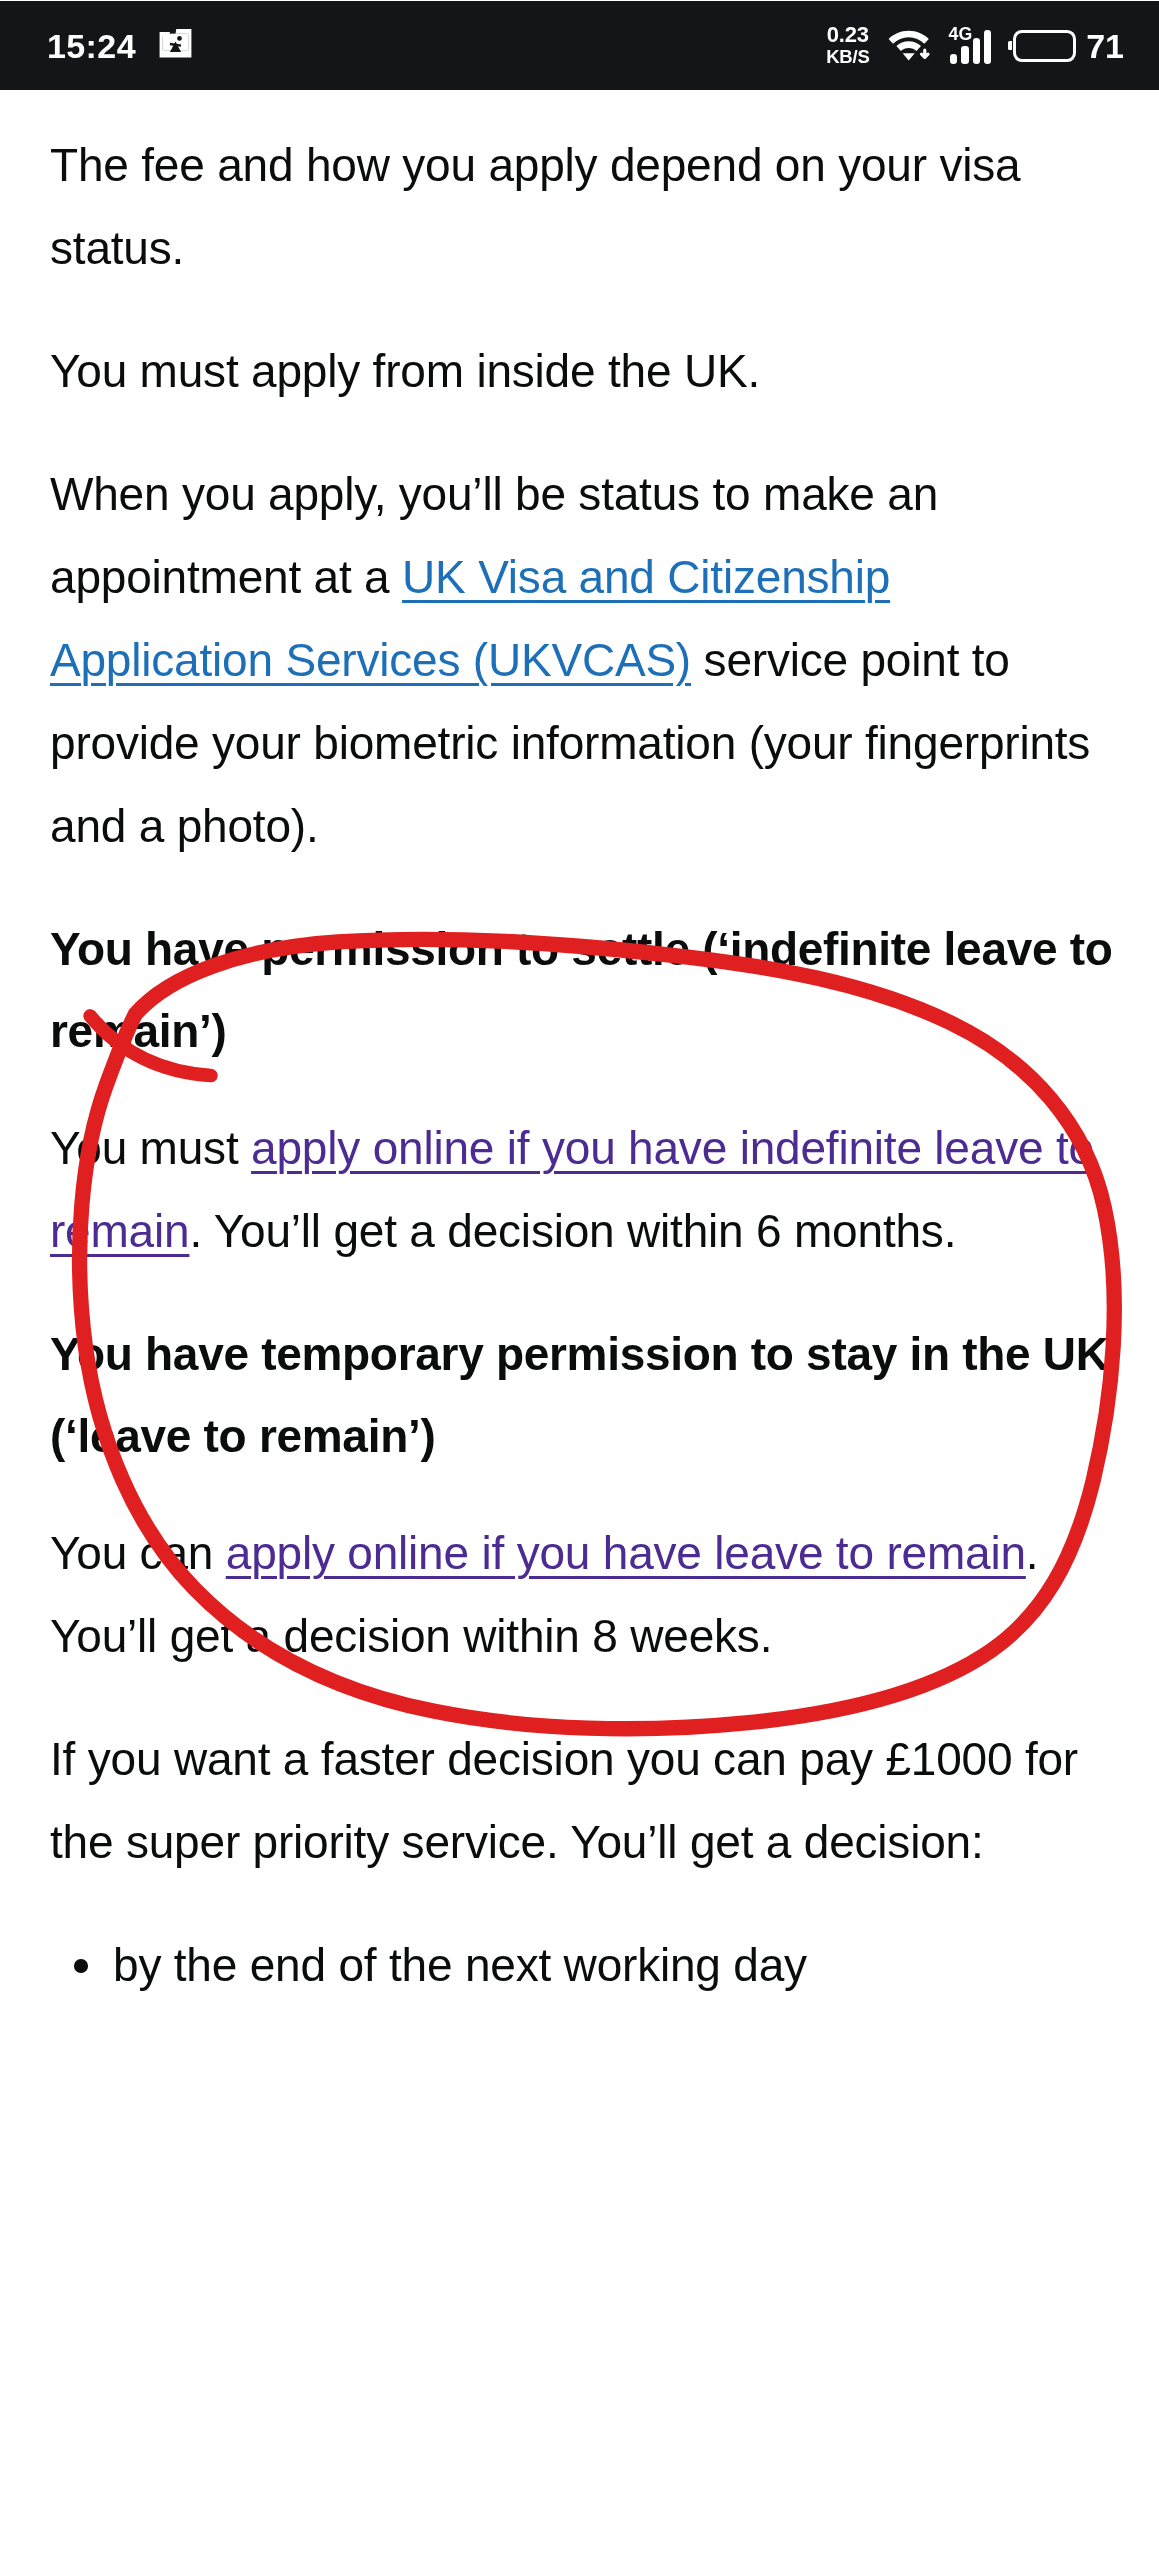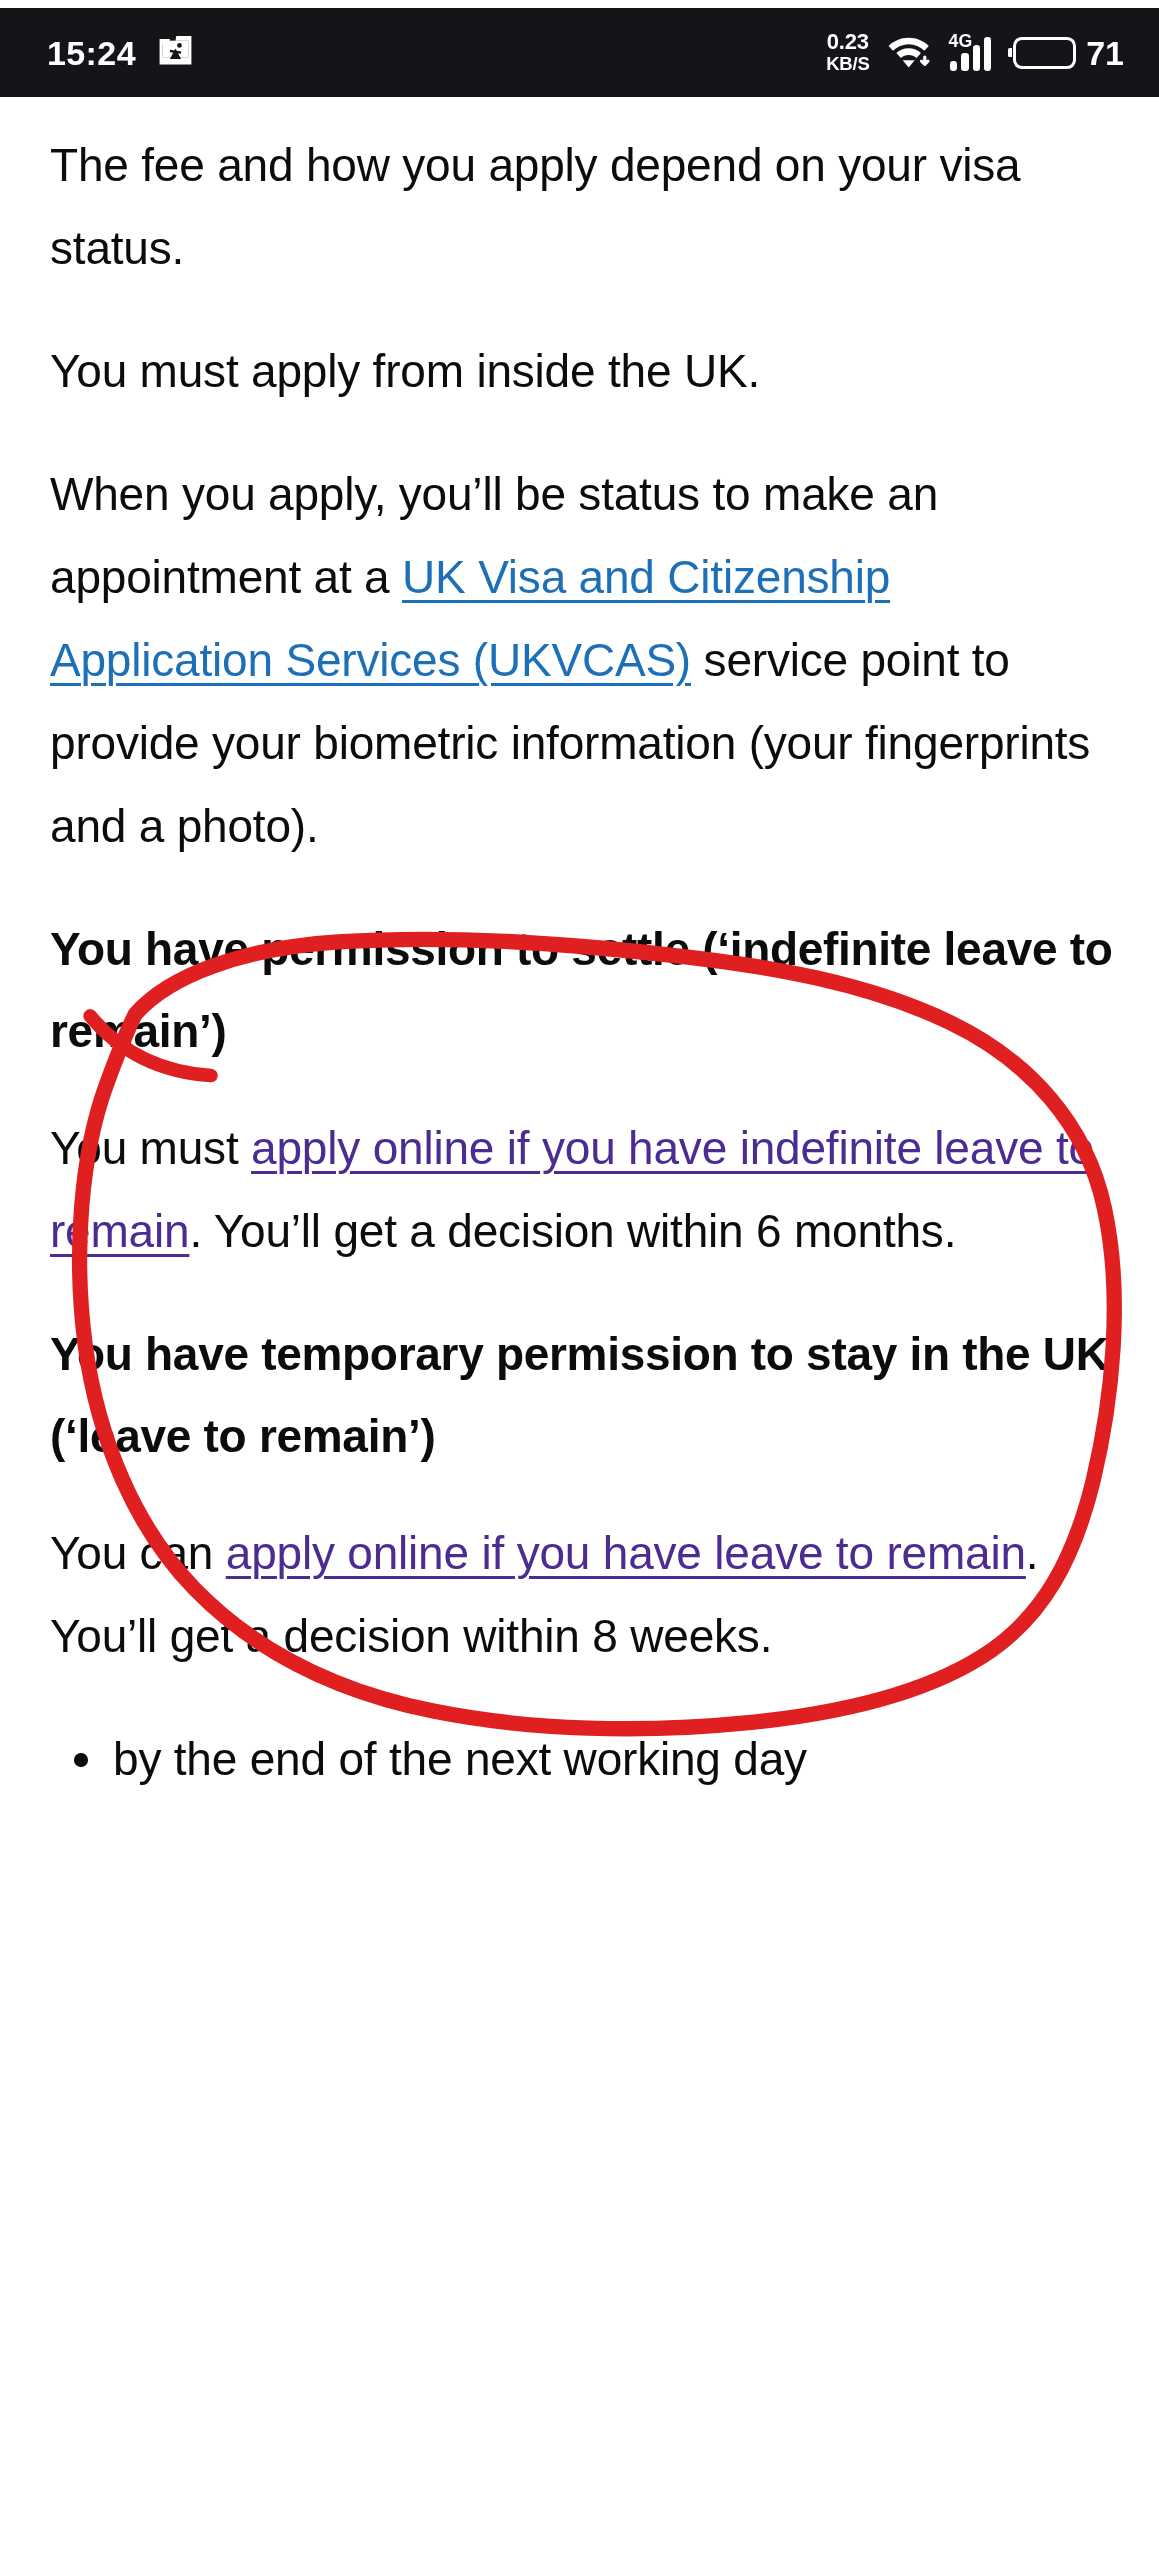--- a/index.html
+++ b/index.html
@@ -6,21 +6,21 @@
   html, body {
     width:1159px; height:2576px;
     background:#ffffff;
     font-family:"Liberation Sans", sans-serif;
     overflow:hidden;
   }
   #root { position:relative; width:1159px; height:2576px; background:#fff; }
 
   
   .statusbar{
-    position:absolute; top:8px; left:0; width:1159px; height:89px;
+    position:absolute; top:1px; left:0; width:1159px; height:89px;
     background:#131519; color:#ffffff;
     display:flex; align-items:center; justify-content:space-between;
     padding:0 35px 0 47px;
   }
   .sb-left{ display:flex; align-items:center; gap:22.5px; }
   .sb-clock{ font-size:34px; font-weight:700; letter-spacing:0.4px; line-height:1; }
   .sb-right{ display:flex; align-items:center; gap:17px; }
 
   .netspeed{ display:flex; flex-direction:column; align-items:center; line-height:1; }
   .netspeed .n1{ font-size:22px; font-weight:700; letter-spacing:-0.2px;}
@@ -143,20 +143,21 @@
     <p class="para"><span>When you apply, you’ll be status to make an appointment at a </span><a class="link unvisited" href="#">UK Visa and Citizenship Application Services (UKVCAS)</a><span> service point to provide your biometric information (your fingerprints and a photo).</span></p>
 
     <h2 class="heading">You have permission to settle (‘indefinite leave to remain’)</h2>
 
     <p class="para"><span>You must </span><a class="link visited" href="#">apply online if you have indefinite leave to remain</a><span>. You’ll get a decision within 6 months.</span></p>
 
     <h2 class="heading">You have temporary permission to stay in the UK (‘leave to remain’)</h2>
 
     <p class="para"><span>You can </span><a class="link visited" href="#">apply online if you have leave to remain</a><span>. You’ll get a decision within 8 weeks.</span></p>
 
+    <p class="para">If you want a faster decision you can pay £1000 for the super priority service. You’ll get a decision:</p>
 
     <ul class="bullets">
       <li class="bullet">
         <span class="dot"></span>
         <span>by the end of the next working day</span>
       </li>
     </ul>
 
   </div>
 

